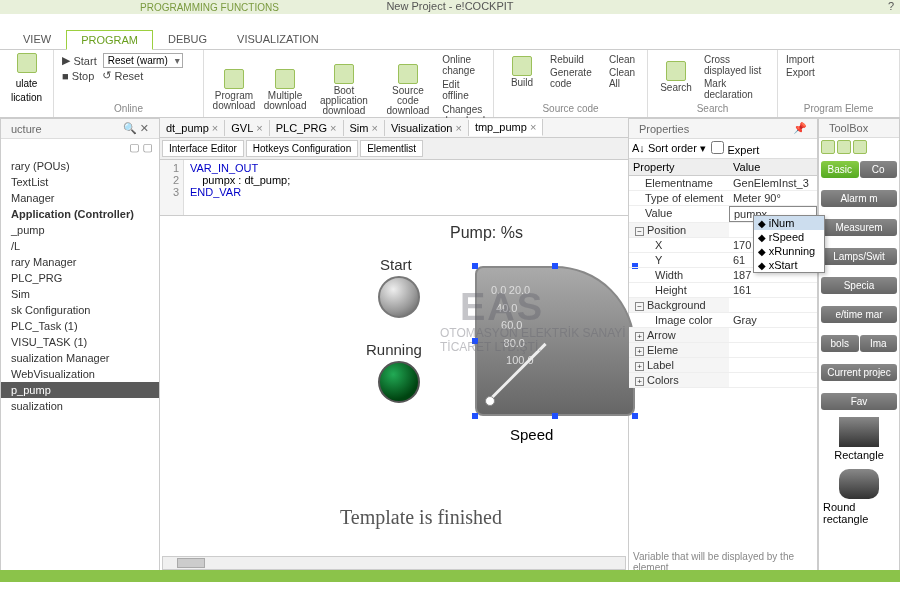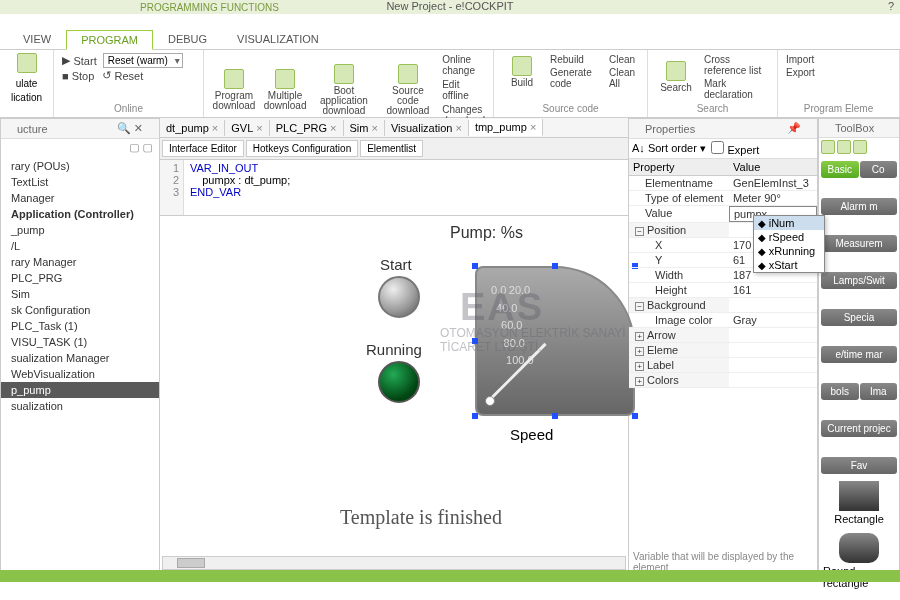--- a/index.html
+++ b/index.html
@@ -17,21 +17,21 @@
 .rrow { display: flex; gap: 4px; align-items: center; }
 .rbtn { display: flex; flex-direction: column; align-items: center; padding: 2px 4px; color: #444; cursor: pointer; min-width: 44px; }
 .ricon { width: 20px; height: 20px; background: #d5e8b5; border: 1px solid #9bc05a; border-radius: 2px; margin-bottom: 2px; }
 .ricon.sm { width: 14px; height: 14px; }
 .rtext { font-size: 10px; text-align: center; line-height: 1; }
 .combo { border: 1px solid #aaa; padding: 1px 14px 1px 4px; background: #fff; font-size: 10px; position: relative; }
 .combo::after { content: "▾"; position: absolute; right: 2px; color: #666; }
 .small-item { display: flex; align-items: center; gap: 3px; color: #444; font-size: 10px; padding: 1px 2px; cursor: pointer; }
 .main { display: flex; height: 460px; }
 .panel { border: 1px solid #ccc; display: flex; flex-direction: column; background: #fff; }
-.panel-hdr { background: #f5f5f5; padding: 3px 16px; color: #696969; font-size: 13px; display: flex; justify-content: space-between; align-items: center; border-bottom: 1px solid #ddd; }
+.panel-hdr { background: #f5f5f5; padding: 3px 10px; color: #696969; font-size: 13px; display: flex; justify-content: space-between; align-items: center; border-bottom: 1px solid #ddd; }
 .structure { width: 160px; }
 .tree { flex: 1; overflow: hidden; padding: 2px 0; }
 .tree-item { padding: 2px 4px 2px 10px; color: #333; cursor: pointer; white-space: nowrap; overflow: hidden; }
 .tree-item.sel { background: #5a5a5a; color: #fff; }
 .tree-item.bold { font-weight: bold; }
 .center { flex: 1; display: flex; flex-direction: column; }
 .doctabs { display: flex; background: #f5f5f5; border-bottom: 1px solid #ccc; height: 20px; align-items: center; }
 .doctab { padding: 2px 6px; border-right: 1px solid #ccc; display: flex; align-items: center; gap: 3px; font-size: 10px; cursor: pointer; }
 .doctab.active { background: #fff; border-bottom: 1px solid #fff; }
 .close-x { color: #888; cursor: pointer; }
@@ -61,21 +61,21 @@
 .prop-hdr > div { padding: 2px 4px; }
 .prop-row { display: flex; border-bottom: 1px solid #eee; }
 .prop-k { width: 100px; padding: 1px 4px 1px 16px; color: #333; }
 .prop-k.cat { padding-left: 6px; background: #f5f5f5; }
 .prop-v { flex: 1; padding: 1px 4px; color: #333; }
 .expand { display: inline-block; width: 9px; height: 9px; border: 1px solid #888; text-align: center; line-height: 7px; font-size: 8px; margin-right: 3px; }
 .intelli { position: absolute; right: -8px; top: 56px; background: #fff; border: 1px solid #888; box-shadow: 2px 2px 4px rgba(0,0,0,0.2); z-index: 10; width: 72px; }
 .intelli-item { padding: 1px 4px; font-size: 10px; display: flex; align-items: center; gap: 3px; }
 .intelli-item.sel { background: #cde; }
 .toolbox { width: 82px; }
-.tb-btns { display: flex; flex-wrap: wrap; gap: 18px; padding: 2px; }
+.tb-btns { display: flex; flex-wrap: wrap; gap: 10px; padding: 2px; }
 .tb-cat { width: 100%; padding: 3px; margin: 1px 0; background: linear-gradient(#888, #666); color: #fff; text-align: center; border-radius: 3px; font-size: 10px; cursor: pointer; white-space: nowrap; overflow: hidden; }
 .tb-cat.green { background: linear-gradient(#8c4, #5a2); }
 .tb-shape { display: flex; flex-direction: column; align-items: center; padding: 4px; font-size: 10px; }
 .shape-rect { width: 40px; height: 30px; background: linear-gradient(#888, #333); margin-bottom: 2px; }
 .shape-round { border-radius: 10px; }
 .hint { padding: 4px; color: #888; font-size: 10px; }
 .bottom-bar { position: absolute; bottom: 18px; left: 0; right: 0; height: 12px; background: #8bc34a; }
 .scroll-bottom { position: absolute; bottom: 30px; left: 162px; right: 274px; height: 14px; background: #f0f0f0; border: 1px solid #ccc; }
 .scroll-thumb { position: absolute; left: 14px; top: 1px; width: 28px; height: 10px; background: #ccc; border: 1px solid #aaa; }
 </style>
@@ -169,21 +169,21 @@
     </div>
     <div class="rgroup-label">Source code</div>
   </div>
   <div class="rgroup" style="width:130px">
     <div class="rrow">
       <div class="rbtn">
           <div class="ricon"></div>
           <span class="rtext">Search</span>
         </div>
       <div style="display:flex;flex-direction:column">
-        <div class="small-item">Cross reference list</div>
+        <div class="small-item">Cross displayed list</div>
         <div class="small-item">Mark declaration</div>
       </div>
     </div>
     <div class="rgroup-label">Search</div>
   </div>
   <div class="rgroup" style="flex:1">
     <div style="display:flex;flex-direction:column">
       <div class="small-item">Import</div>
       <div class="small-item">Export</div>
     </div>

